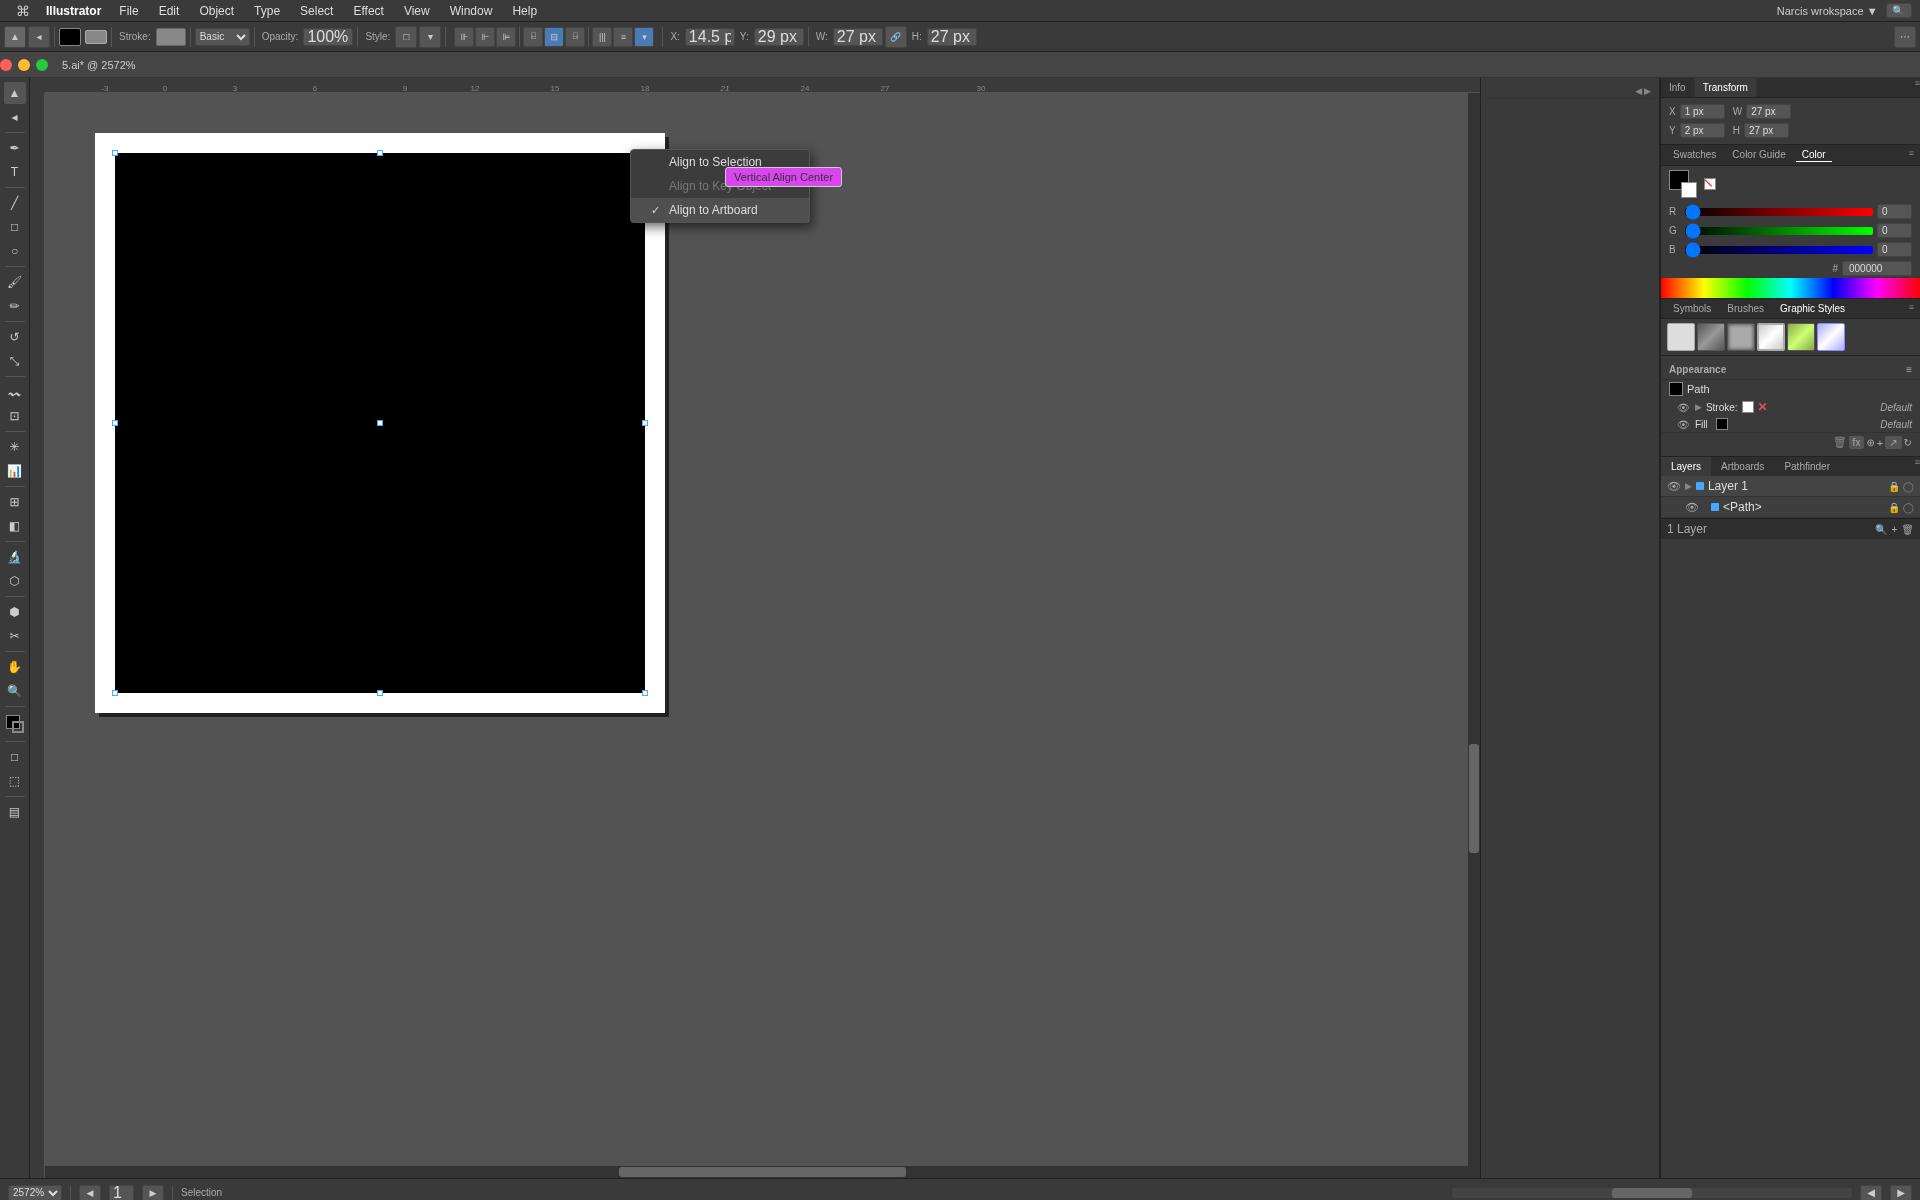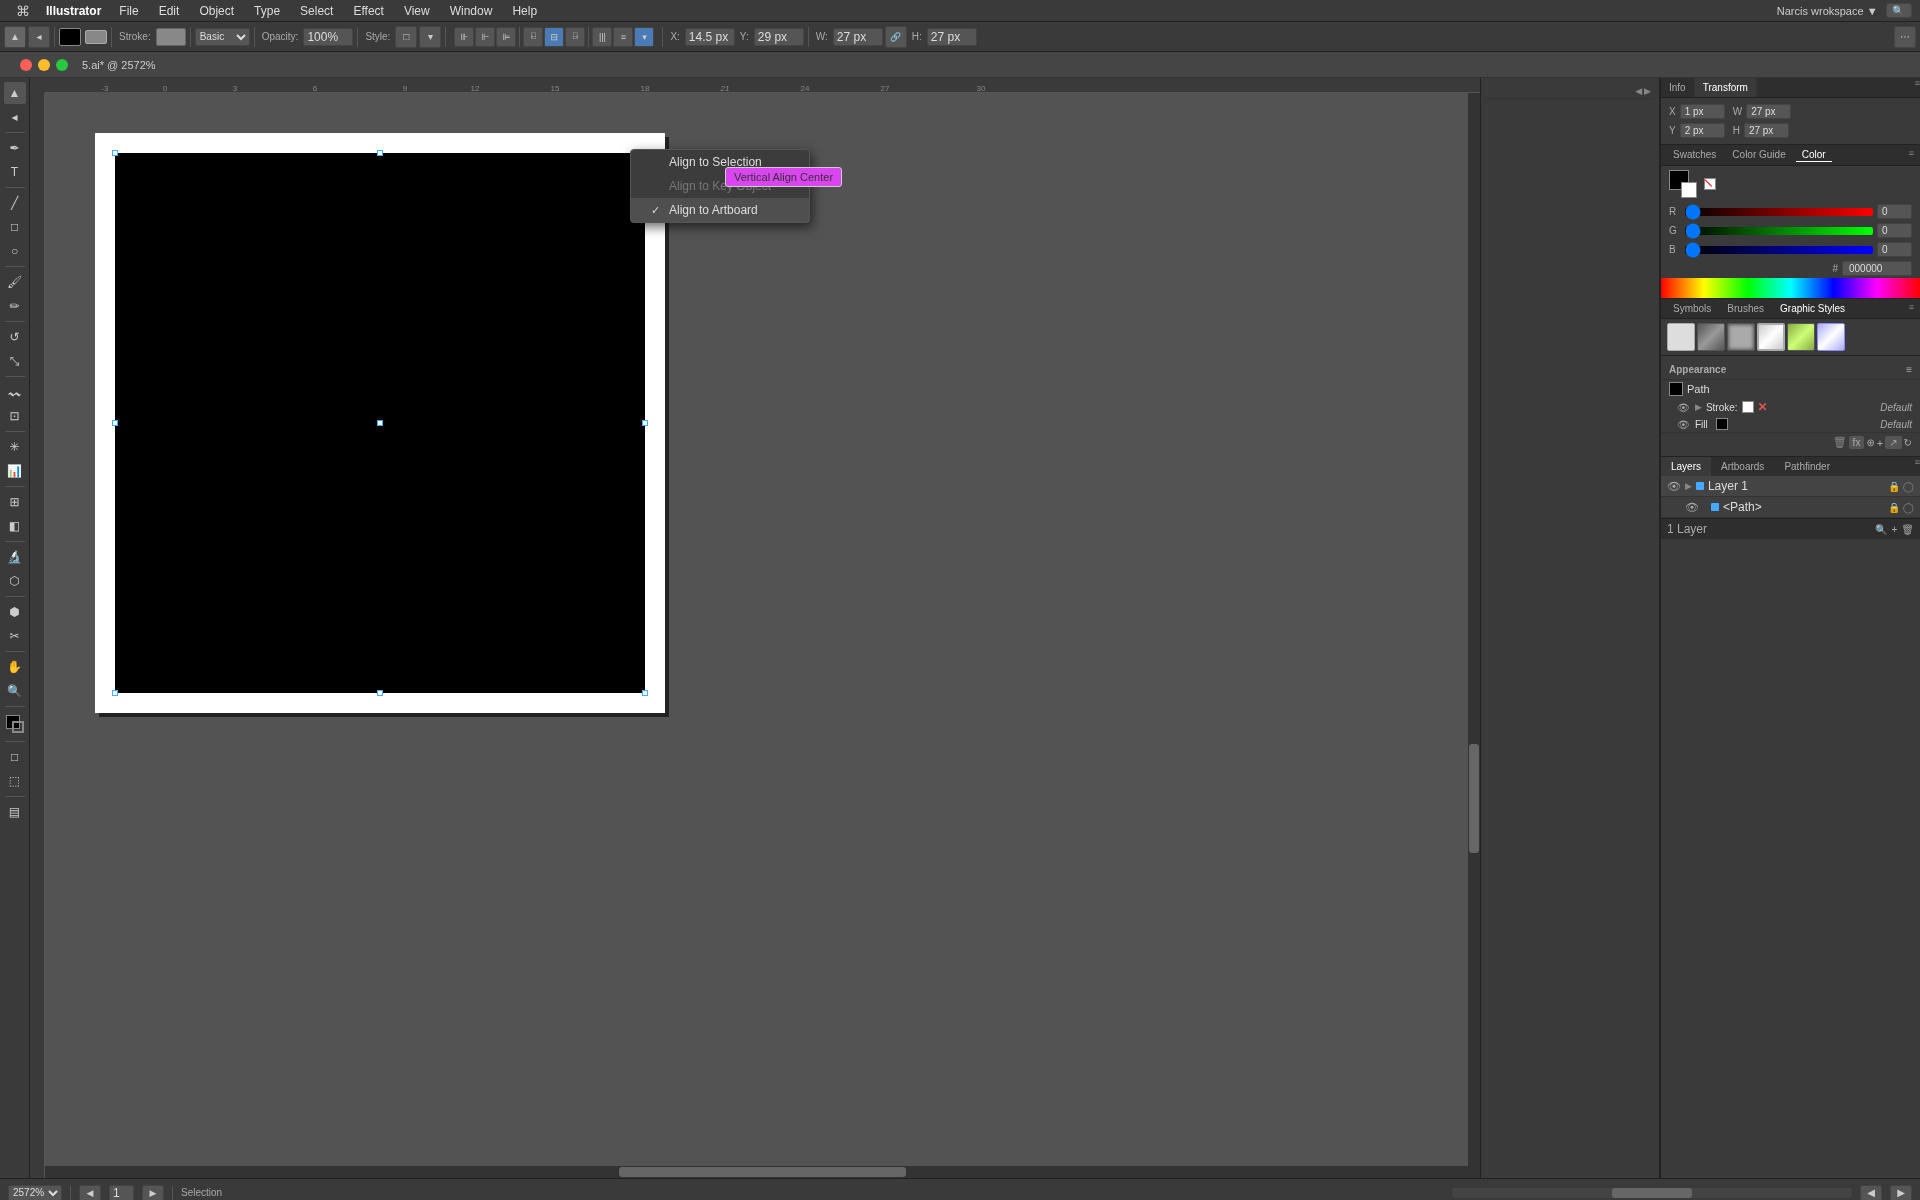--- a/index.html
+++ b/index.html
@@ -10,25 +10,25 @@
     .menu-apple { width: 30px; display: flex; align-items: center; justify-content: center; color: #ccc; font-size: 14px; }
     .menu-app-name { font-weight: bold; color: #fff; padding: 0 8px; font-size: 12px; }
     .menu-item { padding: 0 10px; color: #ddd; font-size: 12px; cursor: pointer; height: 22px; display: flex; align-items: center; }
     .menu-right { margin-left: auto; display: flex; align-items: center; gap: 8px; color: #ccc; font-size: 11px; }
 
     
     #toolbar { width: 1920px; height: 30px; background: #3a3a3a; display: flex; align-items: center; padding: 0 4px; gap: 2px; border-bottom: 1px solid #222; }
     .tool-btn { height: 22px; min-width: 22px; background: #555; border: 1px solid #444; border-radius: 2px; display: flex; align-items: center; justify-content: center; color: #ccc; font-size: 10px; cursor: pointer; padding: 0 4px; }
     .tool-sep { width: 1px; height: 20px; background: #555; margin: 0 2px; }
     .tool-label { color: #aaa; font-size: 10px; padding: 0 3px; }
-    .tool-input { height: 18px; width: 50px; background: #555; border: 1px solid #444; color: #ddd; font-size: 12px; padding: 0 3px; border-radius: 2px; }
+    .tool-input { height: 18px; width: 50px; background: #555; border: 1px solid #444; color: #ddd; font-size: 16px; padding: 0 3px; border-radius: 2px; }
     .tool-select { height: 18px; width: 55px; background: #555; border: 1px solid #444; color: #ddd; font-size: 10px; border-radius: 2px; }
 
     
-    #titlebar { width: 1920px; height: 26px; background: #454545; display: flex; align-items: center; padding: 0 20px; border-bottom: 1px solid #333; }
+    #titlebar { width: 1920px; height: 26px; background: #454545; display: flex; align-items: center; padding: 0 0; border-bottom: 1px solid #333; }
     .traffic-light { width: 12px; height: 12px; border-radius: 50%; margin-right: 6px; cursor: pointer; }
     .tl-close { background: #ff5f57; }
     .tl-min { background: #febc2e; }
     .tl-max { background: #28c840; }
     .doc-title { color: #ccc; font-size: 11px; margin-left: 8px; }
 
     
     #main { display: flex; width: 1920px; height: calc(1200px - 22px - 30px - 26px - 22px); }
 
     

